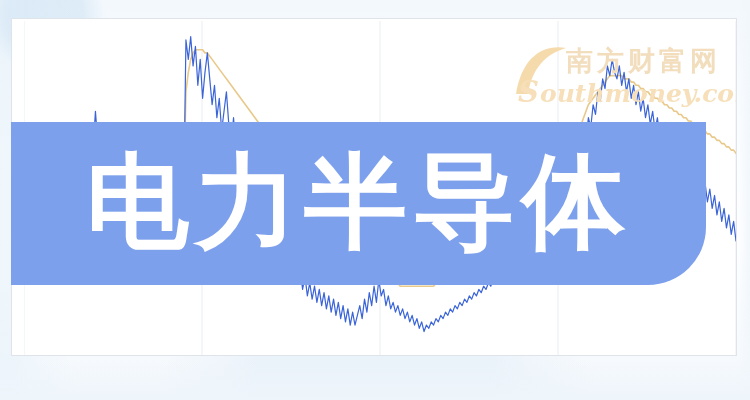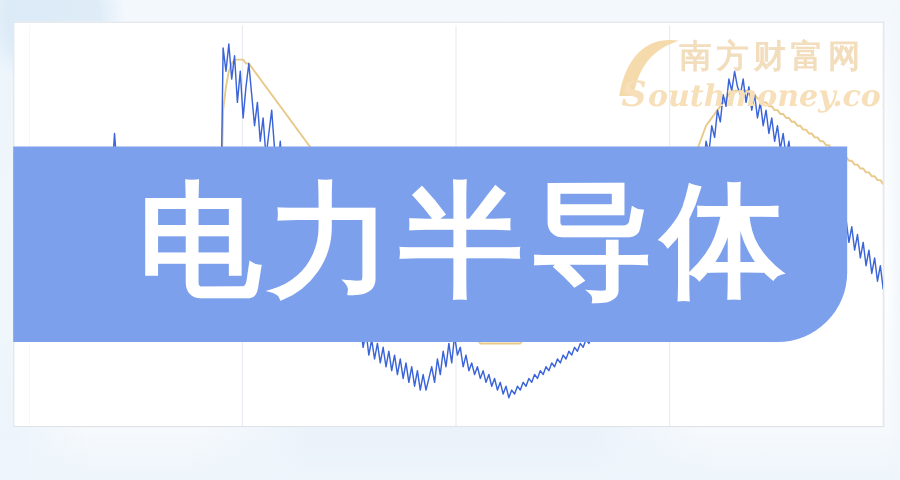--- a/index.html
+++ b/index.html
@@ -19,30 +19,30 @@
       linear-gradient(90deg, rgba(233,243,251,.7) 0 2%, rgba(255,255,255,0) 10%);
     pointer-events:none;}
 
   
   .chart-panel{position:absolute;left:11px;top:18px;width:726px;height:338px;
     background:#ffffff;border:1px solid #dfe4ea;box-sizing:border-box;}
   .chart-inner{position:absolute;left:12px;top:2px;width:712px;height:334px;overflow:hidden;}
   .chart-svg{display:block;width:712px;height:334px;}
 
   
-  .watermark{position:absolute;right:14px;top:22px;width:228px;height:78px;
+  .watermark{position:absolute;right:14px;top:36px;width:228px;height:78px;
     pointer-events:none;}
   .wm-svg{display:block;width:228px;height:78px;}
 
   
   .banner{position:absolute;left:11px;top:122px;width:695px;height:163px;
     background:#7da0ec;border-bottom-right-radius:58px;
     box-shadow:0 0 0 0 rgba(0,0,0,0);}
   .banner-title{position:absolute;left:11px;top:122px;width:695px;height:163px;
-    display:flex;align-items:center;justify-content:center;padding-left:29px;}
+    display:flex;align-items:center;justify-content:center;}
   .banner-title span{
     font-family:"DejaVu Sans","Liberation Sans",sans-serif;
     font-weight:700;color:#ffffff;font-size:103px;line-height:1;
     letter-spacing:6px;white-space:nowrap;
     transform:translateY(-2px);
   }
 
   
   .right-fade{position:absolute;right:0;top:0;width:13px;height:400px;
     background:linear-gradient(90deg,rgba(244,249,253,0) 0%,#f2f7fc 100%);}

